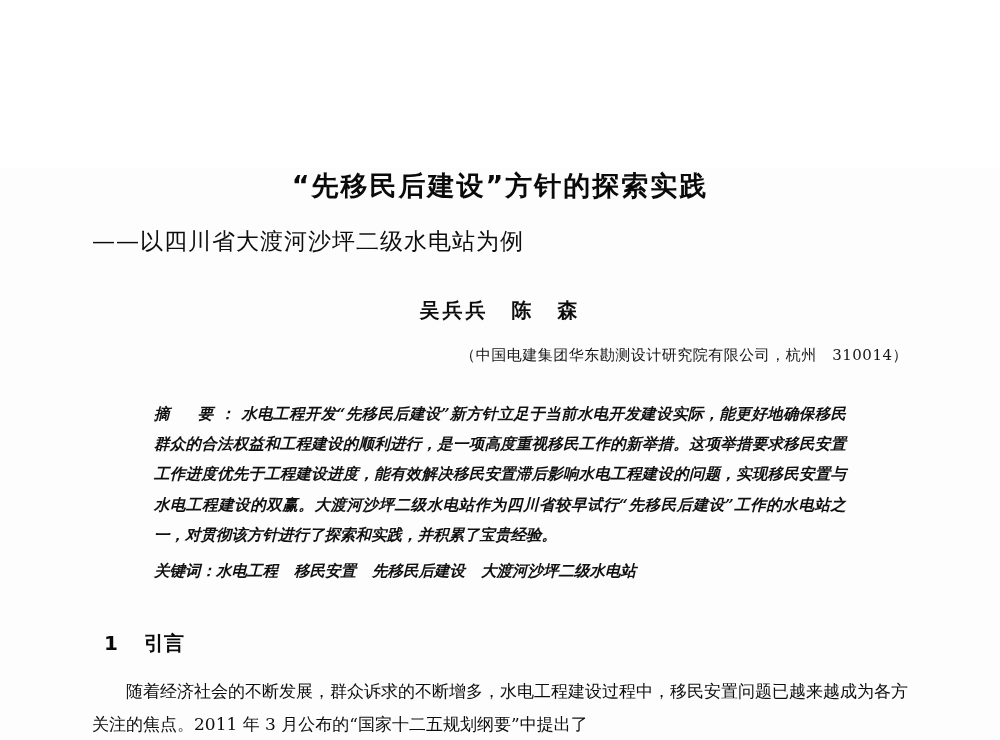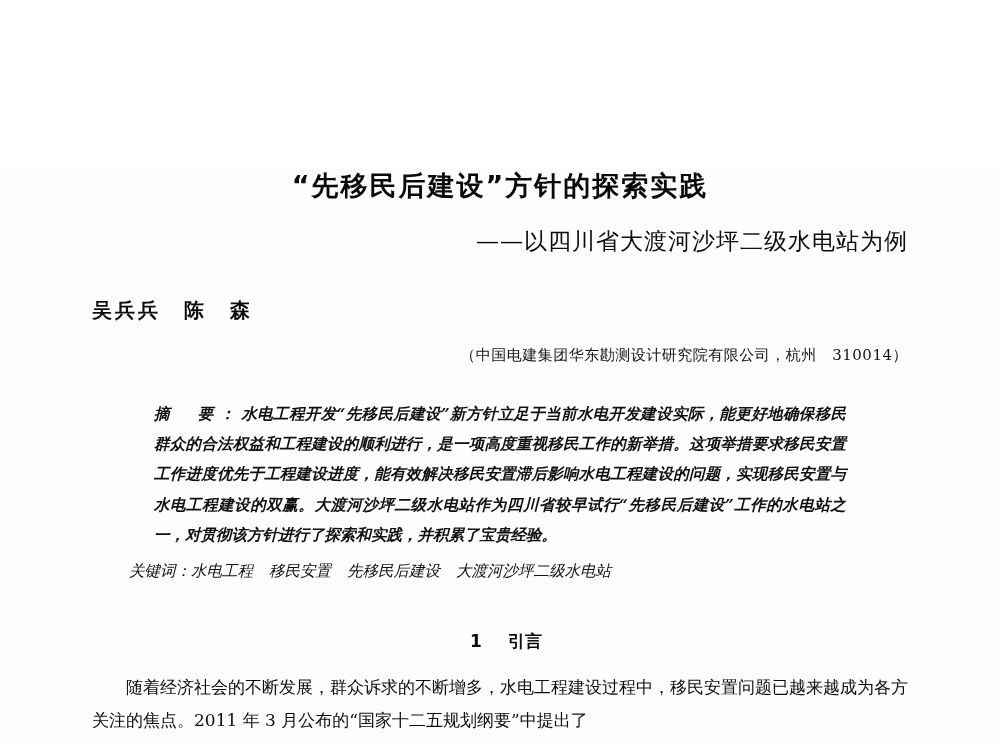--- a/index.html
+++ b/index.html
@@ -26,28 +26,29 @@
     margin-top: 168px;
     text-align: center;
     font-size: 27px;
     font-weight: bold;
     letter-spacing: 2px;
     color: #0a0a0a;
     font-family: "DejaVu Sans", "Liberation Sans", sans-serif;
   }
   .subtitle {
     margin-top: 22px;
-    text-align: right;
+    text-align: left;
     font-size: 23px;
     letter-spacing: 1px;
     color: #0d0d0d;
     font-family: "DejaVu Serif", "Liberation Serif", serif;
   }
   .authors {
     margin-top: 40px;
+    text-align: center;
     font-size: 20px;
     font-weight: bold;
     letter-spacing: 3px;
     color: #0d0d0d;
     font-family: "DejaVu Sans", "Liberation Sans", sans-serif;
   }
   .affiliation {
     margin-top: 22px;
     text-align: right;
     font-size: 15px;
@@ -62,37 +63,36 @@
     color: #101010;
     font-style: italic;
     font-weight: bold;
   }
   .abstract-block .lbl {
     letter-spacing: 6px;
     font-style: italic;
     font-weight: bold;
   }
   .keywords {
-    margin: 6px 62px 0 37px;
+    margin: 6px 62px 0 62px;
     font-size: 15.5px;
     line-height: 1.95;
     color: #101010;
     font-style: italic;
-    font-weight: normal;
+    font-weight: bold;
   }
   .keywords .kw-item {
     margin-right: 16px;
   }
   .section-head {
     margin: 44px 0 0 12px;
-    font-size: 17px;
+    font-size: 20px;
     font-weight: bold;
     color: #0a0a0a;
     font-family: "DejaVu Sans", "Liberation Sans", sans-serif;
-    text-align: center;
   }
   .section-head .num {
     margin-right: 26px;
   }
   .body-par {
     margin-top: 18px;
     font-size: 17px;
     line-height: 1.95;
     text-align: justify;
     text-indent: 2em;

